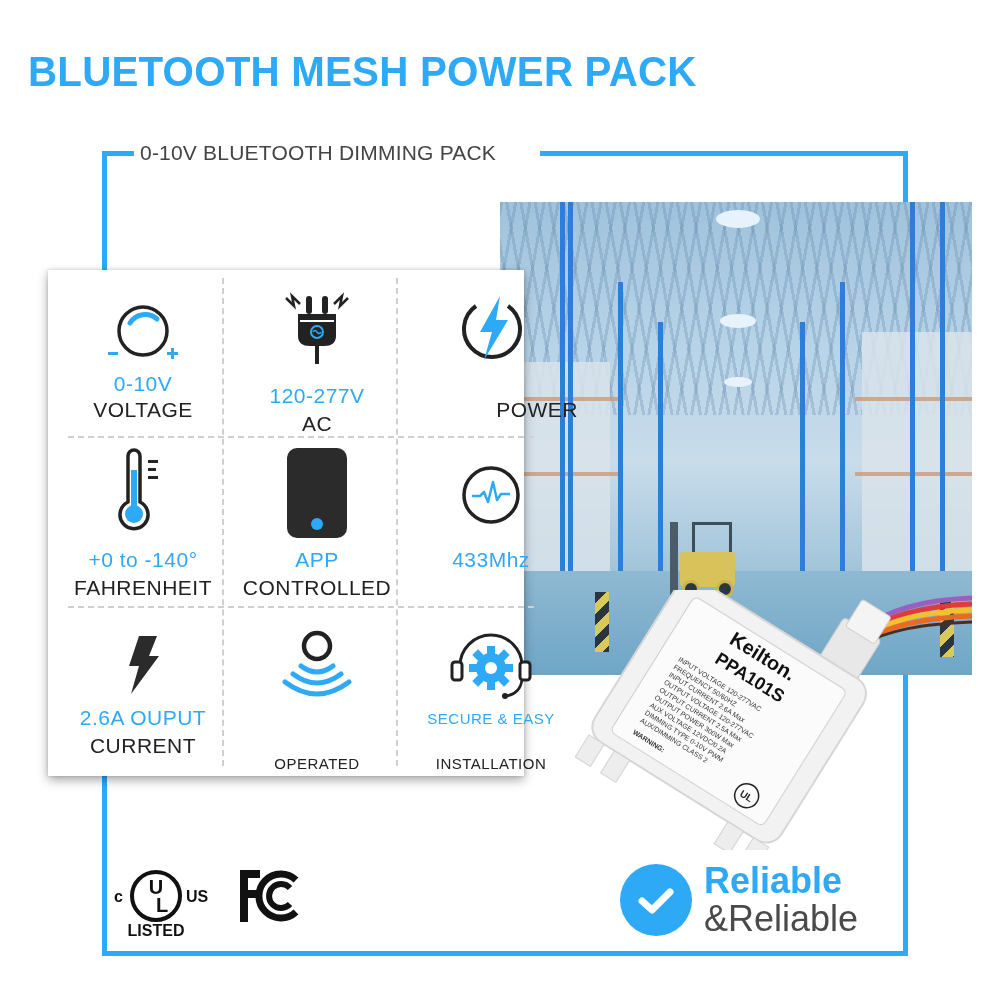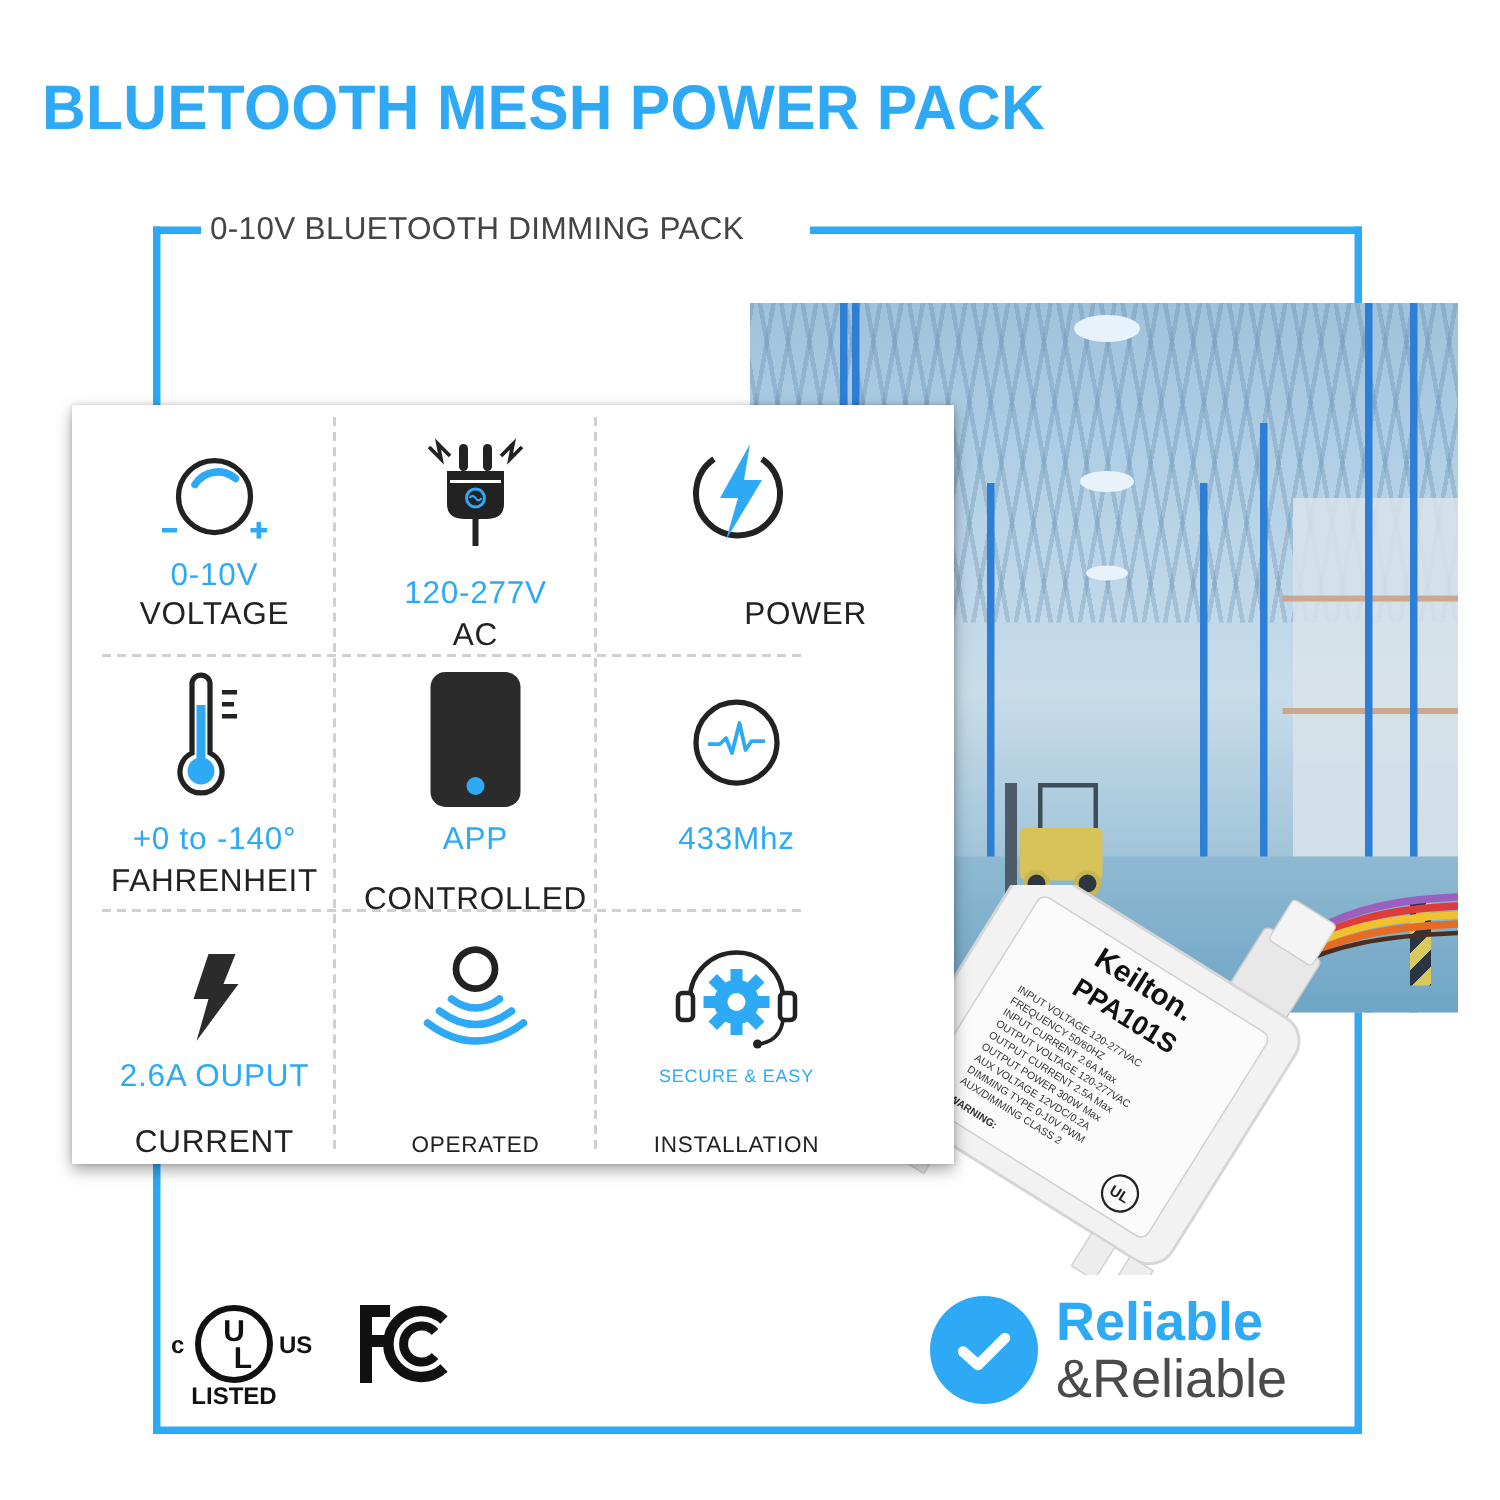--- a/index.html
+++ b/index.html
@@ -57,33 +57,33 @@
     .photo .post { position: absolute; width: 14px; background: repeating-linear-gradient(135deg, #2b3540 0 8px, #d9c85c 8px 16px); }
 
     
     .wires { position: absolute; left: 860px; top: 588px; width: 112px; height: 60px; }
 
     
     .device { position: absolute; left: 575px; top: 590px; width: 320px; height: 260px; }
 
     
     .card {
-      position: absolute; left: 48px; top: 270px; width: 588px; height: 506px;
+      position: absolute; left: 48px; top: 270px; width: 476px; height: 506px;
       background: #ffffff;
       box-shadow: 0 4px 10px rgba(0,0,0,0.35), 0 0 3px rgba(0,0,0,0.15);
     }
     .grid { position: absolute; left: 14px; top: 0; width: 478px; height: 506px; }
     .vline { position: absolute; top: 8px; bottom: 10px; width: 0; border-left: 2px dashed #d0d0d0; }
     .hline { position: absolute; left: 6px; right: 6px; height: 0; border-top: 2px dashed #d0d0d0; }
 
     .cell { position: absolute; width: 174px; text-align: center; }
     .cell .icon { position: absolute; left: 50%; transform: translateX(-50%); }
     .cell .val { position: absolute; left: 0; right: 0; font-size: 21px; color: #2ea9f5; font-weight: 400; letter-spacing: 0.5px; white-space: nowrap; }
     .cell .lbl { position: absolute; left: 0; right: 0; font-size: 21px; color: #222; font-weight: 400; letter-spacing: 0.5px; white-space: nowrap; }
-    .cell .val.small { font-size: 12px; }
+    .cell .val.small { font-size: 15px; }
     .cell .lbl.small { font-size: 15px; margin-top: 16px; }
 
     
     .ul-logo { position: absolute; left: 112px; top: 862px; width: 105px; height: 78px; }
     .fcc-logo { position: absolute; left: 238px; top: 866px; width: 70px; height: 60px; }
 
     .cert-circle {
       position: absolute; left: 620px; top: 864px; width: 72px; height: 72px;
       border-radius: 50%; background: #2ea9f5;
     }
@@ -230,37 +230,37 @@
       <div class="val" style="top:112px;">+0 to -140°</div>
       <div class="lbl" style="top:140px;">FAHRENHEIT</div>
     </div>
 
     <div class="cell" style="left:168px;top:166px;height:170px;">
       <svg class="icon" style="top:10px;" width="62" height="94" viewBox="0 0 62 94">
         <rect x="1" y="2" width="60" height="90" rx="10" fill="#2b2b2b"></rect>
         <circle cx="31" cy="78" r="6" fill="#2ea9f5"></circle>
       </svg>
       <div class="val" style="top:112px;">APP</div>
-      <div class="lbl" style="top:152px;">CONTROLLED</div>
+      <div class="lbl" style="top:140px;">CONTROLLED</div>
     </div>
 
     <div class="cell" style="left:342px;top:166px;height:170px;">
       <svg class="icon" style="top:28px;" width="62" height="62" viewBox="0 0 62 62">
         <circle cx="31" cy="31" r="27" fill="none" stroke="#222" stroke-width="3.5"></circle>
         <path d="M12 32 H20 L24 28 L28 38 L33 18 L37 36 L41 30 H50" fill="none" stroke="#2ea9f5" stroke-width="2.5" stroke-linejoin="round"></path>
       </svg>
       <div class="val" style="top:112px;">433Mhz</div>
     </div>
 
     <div class="cell" style="left:-6px;top:336px;height:170px;">
       <svg class="icon" style="top:28px;" width="40" height="62" viewBox="0 0 40 62">
         <path d="M16 2 H34 L26 22 H36 L8 60 L16 32 H6 Z" fill="#2b2b2b"></path>
       </svg>
       <div class="val" style="top:100px;">2.6A OUPUT</div>
-      <div class="lbl" style="top:144px;">CURRENT</div>
+      <div class="lbl" style="top:128px;">CURRENT</div>
     </div>
 
     <div class="cell" style="left:168px;top:336px;height:170px;">
       <svg class="icon" style="top:22px;" width="76" height="72" viewBox="0 0 76 72">
         <circle cx="38" cy="18" r="13" fill="none" stroke="#222" stroke-width="4.5"></circle>
         <path d="M22 38 Q38 50 54 38" fill="none" stroke="#2ea9f5" stroke-width="5" stroke-linecap="round"></path>
         <path d="M14 46 Q38 64 62 46" fill="none" stroke="#2ea9f5" stroke-width="5" stroke-linecap="round"></path>
         <path d="M6 54 Q38 78 70 54" fill="none" stroke="#2ea9f5" stroke-width="5" stroke-linecap="round"></path>
       </svg>
       <div class="lbl small" style="top:133px;">OPERATED</div>

